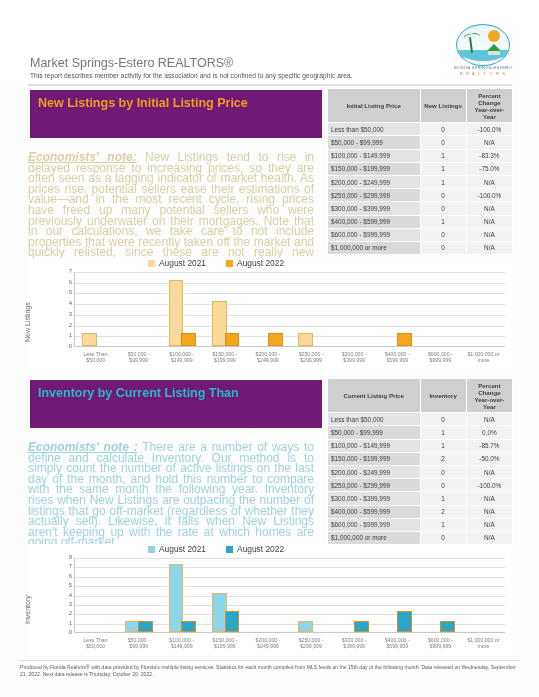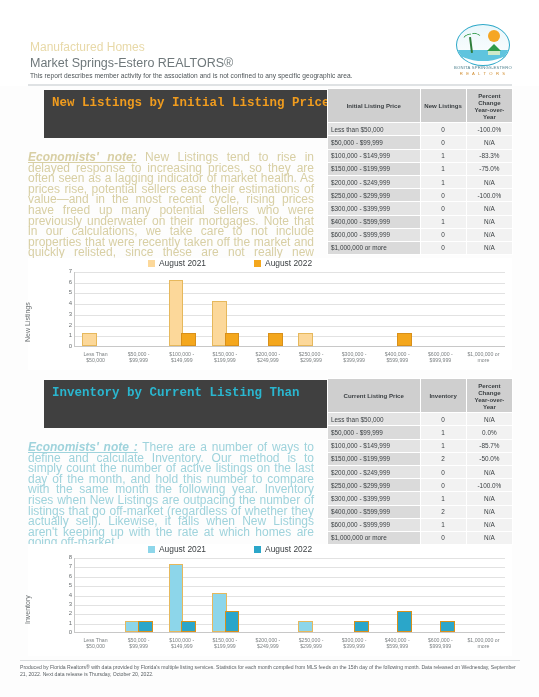--- a/index.html
+++ b/index.html
@@ -81,23 +81,22 @@
     position:absolute;left:0;top:41px;width:62px;text-align:center;
     font-size:4.2px;color:#4d7f8d;letter-spacing:.2px;white-space:nowrap;
   }
   .logo-text2{
     position:absolute;left:0;top:47px;width:62px;text-align:center;
     font-size:4.2px;color:#d08b2c;letter-spacing:1.1px;white-space:nowrap;
   }
 
   
   .banner{
-    position:absolute;left:44px;width:292px;height:48px;
-    background:#404040;
-    font-family:Liberation Mono, monospace;
+    position:absolute;left:30px;width:292px;height:48px;
+    background:#701a75;
   }
   .banner-title{
     position:absolute;left:8px;top:6px;
     font-size:12.5px;font-weight:bold;
   }
   .banner-title.orange{color:#f09c1e;}
   .banner-title.teal{color:#2ab6cf;}
   .banner-desc{
     position:absolute;left:8px;top:22px;width:276px;
     font-size:9.3px;color:#ffffff;line-height:12px;
@@ -132,21 +131,21 @@
   .tbl td.pct{text-align:center;width:25%;background:#f2f2f2;}
   .tbl tr:nth-child(even) td.lbl{background:#dadada;}
 
   
   .chart-wrap{
     position:absolute;left:28px;width:484px;background:#ffffff;
   }
   .chart-legend{
     position:absolute;top:0;left:120px;
     font-size:8.4px;color:#3a3f42;
-    display:flex;gap:48px;align-items:center;
+    display:flex;gap:20px;align-items:center;
   }
   .lg-item{display:flex;align-items:center;gap:4px;}
   .lg-swatch{width:7px;height:7px;display:inline-block;}
   .axis-title{
     position:absolute;left:-4px;
     font-size:7px;color:#6b7072;
     transform-origin:left top;transform:rotate(-90deg);
     white-space:nowrap;
   }
   .plot{
@@ -177,21 +176,20 @@
     position:absolute;left:20px;top:664px;width:500px;
     font-size:5.1px;line-height:7px;color:#5a6064;
   }
 </style>
 </head>
 <body>
 
 <div class="page">
 
   <div class="header">
-    <div class="hdr-sub">Manufactured Homes</div>
     <div class="hdr-assoc">Market Springs-Estero REALTORS®</div>
     <div class="hdr-desc">This report describes member activity for the association and is not confined to any specific geographic area.</div>
     <div class="hdr-rule"></div>
 
     <div class="logo">
       <div class="logo-circle">
         <div class="logo-sun"></div>
         <div class="logo-water"></div>
         <div class="logo-palm-trunk"></div>
         <div class="logo-frond" style="left:6px;top:9px;transform:rotate(-25deg);"></div>

